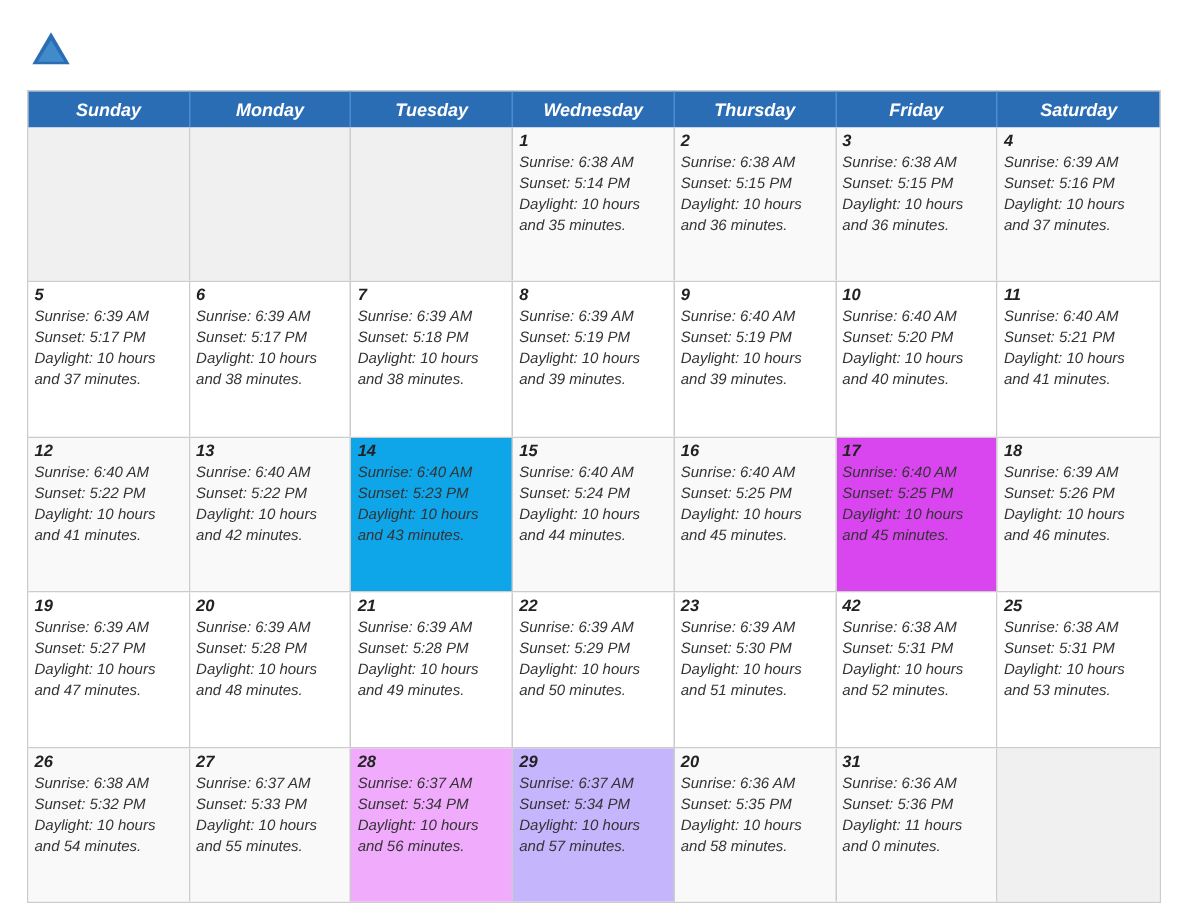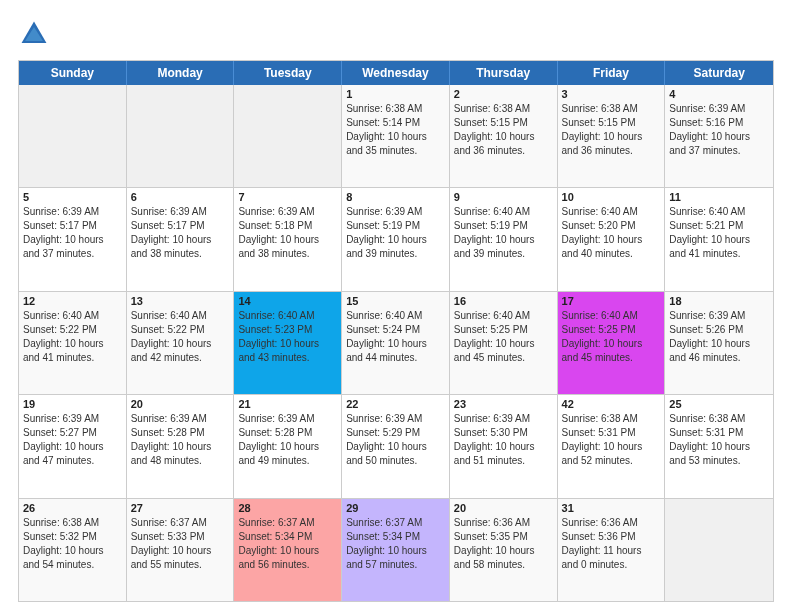--- a/index.html
+++ b/index.html
@@ -58,20 +58,21 @@
     }
     .location {
       font-size: 15px;
       color: #444;
     }
     .calendar {
       flex: 1;
       display: flex;
       flex-direction: column;
       border: 1px solid #ccc;
+      font-style: italic;
     }
     .cal-header {
       display: grid;
       grid-template-columns: repeat(7, 1fr);
       background: #2a6db5;
     }
     .cal-header-cell {
       color: #fff;
       font-size: 12px;
       font-weight: bold;
@@ -341,21 +342,21 @@
 Daylight: 10 hours
 and 54 minutes.</div>
           </div>
           <div class="cal-cell shaded" style="background: rgb(249, 249, 249);">
             <div class="day-num">27</div>
             <div class="day-info" style="white-space: pre-line;">Sunrise: 6:37 AM
 Sunset: 5:33 PM
 Daylight: 10 hours
 and 55 minutes.</div>
           </div>
-          <div class="cal-cell shaded" style="background: #fca5a5;">
+          <div class="cal-cell shaded" style="background: #f0abfc;">
             <div class="day-num">28</div>
             <div class="day-info" style="white-space: pre-line;">Sunrise: 6:37 AM
 Sunset: 5:34 PM
 Daylight: 10 hours
 and 56 minutes.</div>
           </div>
           <div class="cal-cell shaded" style="background: #c4b5fd;">
             <div class="day-num">29</div>
             <div class="day-info" style="white-space: pre-line;">Sunrise: 6:37 AM
 Sunset: 5:34 PM

